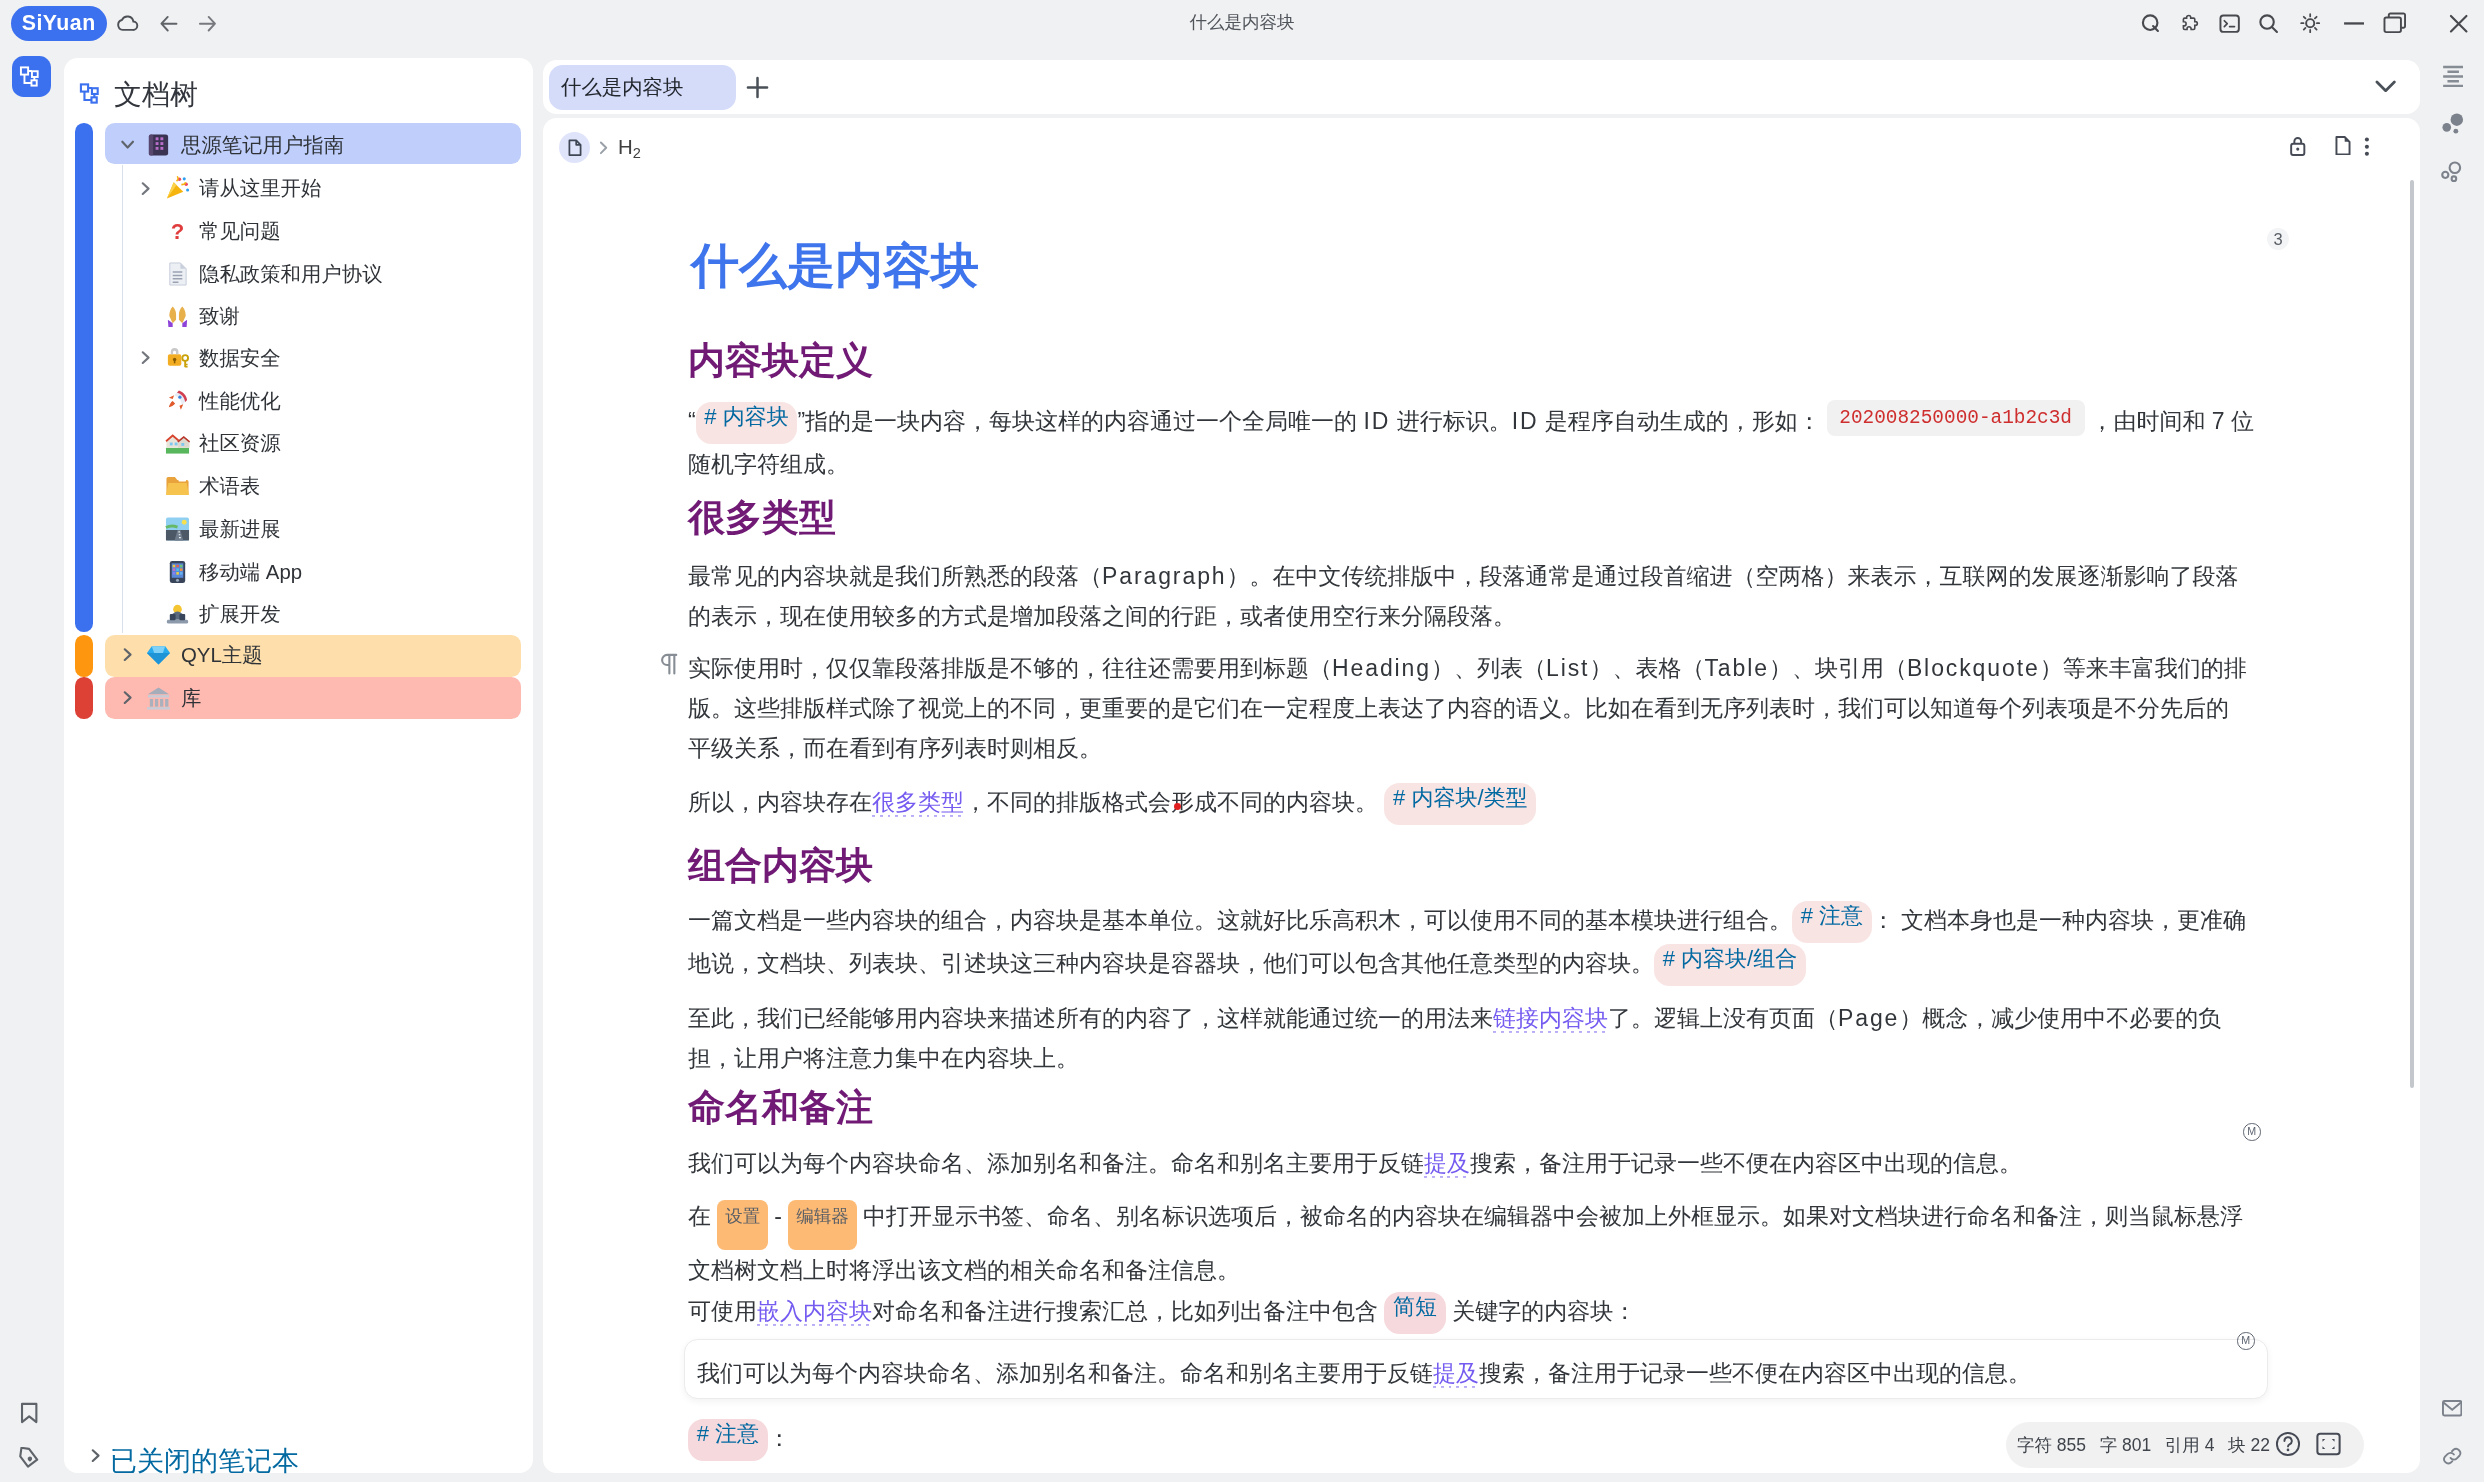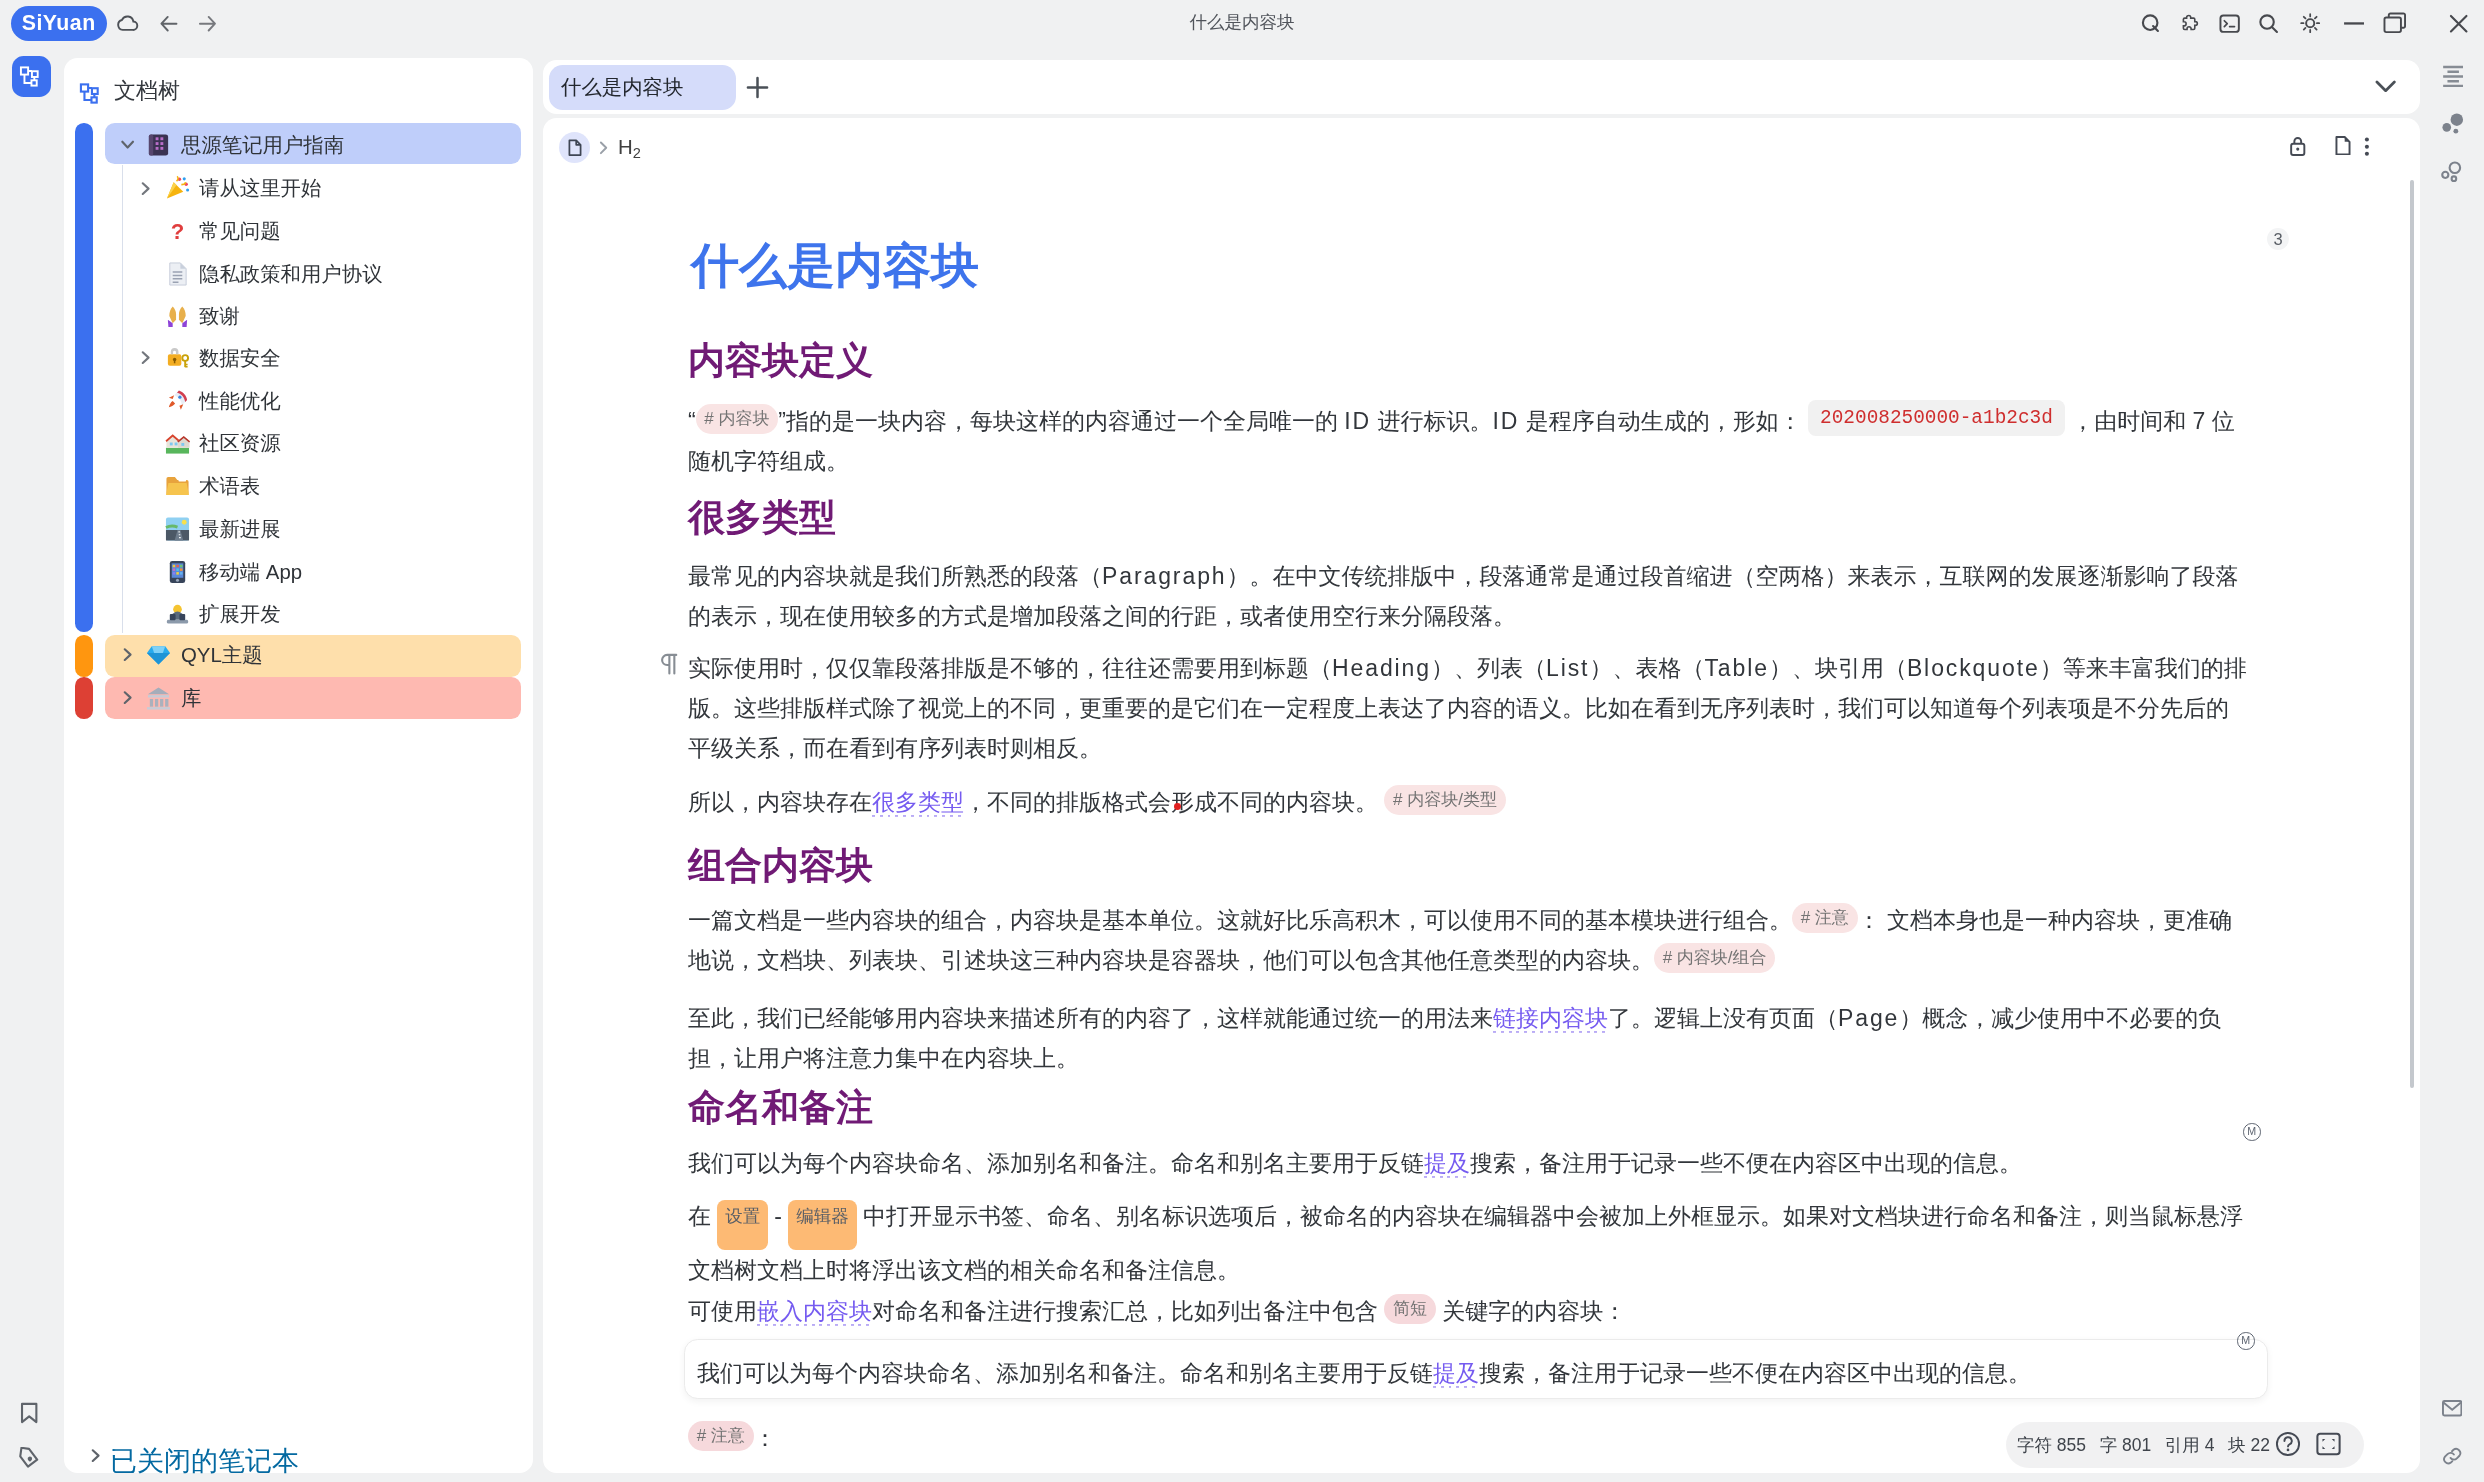--- a/index.html
+++ b/index.html
@@ -13,21 +13,21 @@
 #wtitle{left:0;top:0;width:2484px;height:45px;text-align:center;line-height:45px;font-size:17.5px;color:#50545b}
 
 .trow{position:absolute;left:105px;width:416px;height:41px;border-radius:9.7px}
 .tlabel{position:absolute;top:50%;transform:translateY(-50%);font-size:20.4px;color:#2f3338;white-space:nowrap}
 .bar{position:absolute;left:75px;width:17.5px;border-radius:8.7px}
 .chev{position:absolute;width:21.3px;height:21.3px}
 .emo{position:absolute;width:25px;height:25px;top:50%;transform:translateY(-50%)}
 
 .b{position:absolute;left:688px;font-size:23px;line-height:40px;color:#32363b;white-space:nowrap}
 .h2{position:absolute;left:688px;font-size:37px;line-height:49px;font-weight:bold;color:#701a75;white-space:nowrap}
-.tag{display:inline-block;height:30px;line-height:30px;border-radius:15.5px;background:#f9e4e4;color:#737373;font-size:17px;padding:0 8.7px;vertical-align:4.9px}
+.tag{display:inline-block;height:42px;line-height:30px;border-radius:15.5px;background:#f9e4e4;color:#0369a1;font-size:22px;padding:0 8.7px;vertical-align:4.9px}
 .kbd{display:inline-block;height:50px;line-height:33px;border-radius:7.8px;background:#fdba74;color:#5a5f66;font-size:17.5px;padding:0 7.8px;vertical-align:1.9px}
 .code{display:inline-block;height:36px;line-height:36px;border-radius:7.8px;background:#f1f1f1;color:#cf2e2e;font-size:19.4px;font-family:"Liberation Mono",monospace;padding:0 12.6px;vertical-align:5.8px;margin:0 5.8px}
 .en{letter-spacing:1.9px}
 .lk{color:#755bf0;background-image:repeating-linear-gradient(90deg,#b9abf5 0 2.9px,rgba(0,0,0,0) 2.9px 7.8px);background-size:100% 1.9px;background-position:0 100%;background-repeat:no-repeat;padding-bottom:1.9px}
 .mbadge{position:absolute;width:17.5px;height:17.5px;border-radius:50%;border:1.5px solid #5f6672;color:#5f6672;font-size:10.7px;text-align:center;line-height:15.5px}
 </style></head>
 <body>
 
 <div class="abs" id="wtitle">什么是内容块</div>
 <div class="abs" id="siyuan">SiYuan</div>
@@ -94,21 +94,21 @@
 <div id="treestuff">
 
 <svg class="ic" style="left:79px;top:82px" width="23" height="23" viewBox="0 0 24 24">
       <g fill="none" stroke="#3b70ef" stroke-width="2.2">
         <rect x="2" y="2.5" width="7.5" height="7.5"></rect>
         <rect x="13.5" y="6.5" width="6" height="6"></rect>
         <rect x="13" y="16" width="5.5" height="5.5"></rect>
         <path d="M5.7 10v8.8h7.3M9.5 6.3h4M16 12.5V16"></path>
       </g>
     </svg>
-<div class="abs" style="left:114px;top:76px;font-size:22px;color:#33373d">文档树</div>
+<div class="abs" style="left:114px;top:76px;font-size:28px;color:#33373d">文档树</div>
 
 <div class="bar" style="top:123px;height:509px;background:#3b70ef"></div>
 <div class="bar" style="top:635px;height:42px;background:#ff960f"></div>
 <div class="bar" style="top:677px;height:42px;background:#dd4034"></div>
 <div class="abs" style="left:122px;top:165px;width:1px;height:468px;background:#d9dfeb"></div>
 
 <div class="trow" style="top:123px;background:#bfcefa"></div>
 <svg class="chev" style="left:117px;top:134px" viewBox="0 0 22 22">
       <path d="m5.5 8 5.5 6 5.5-6" fill="none" stroke="#5f646b" stroke-width="2.2" stroke-linecap="round" stroke-linejoin="round"></path>
     </svg>

